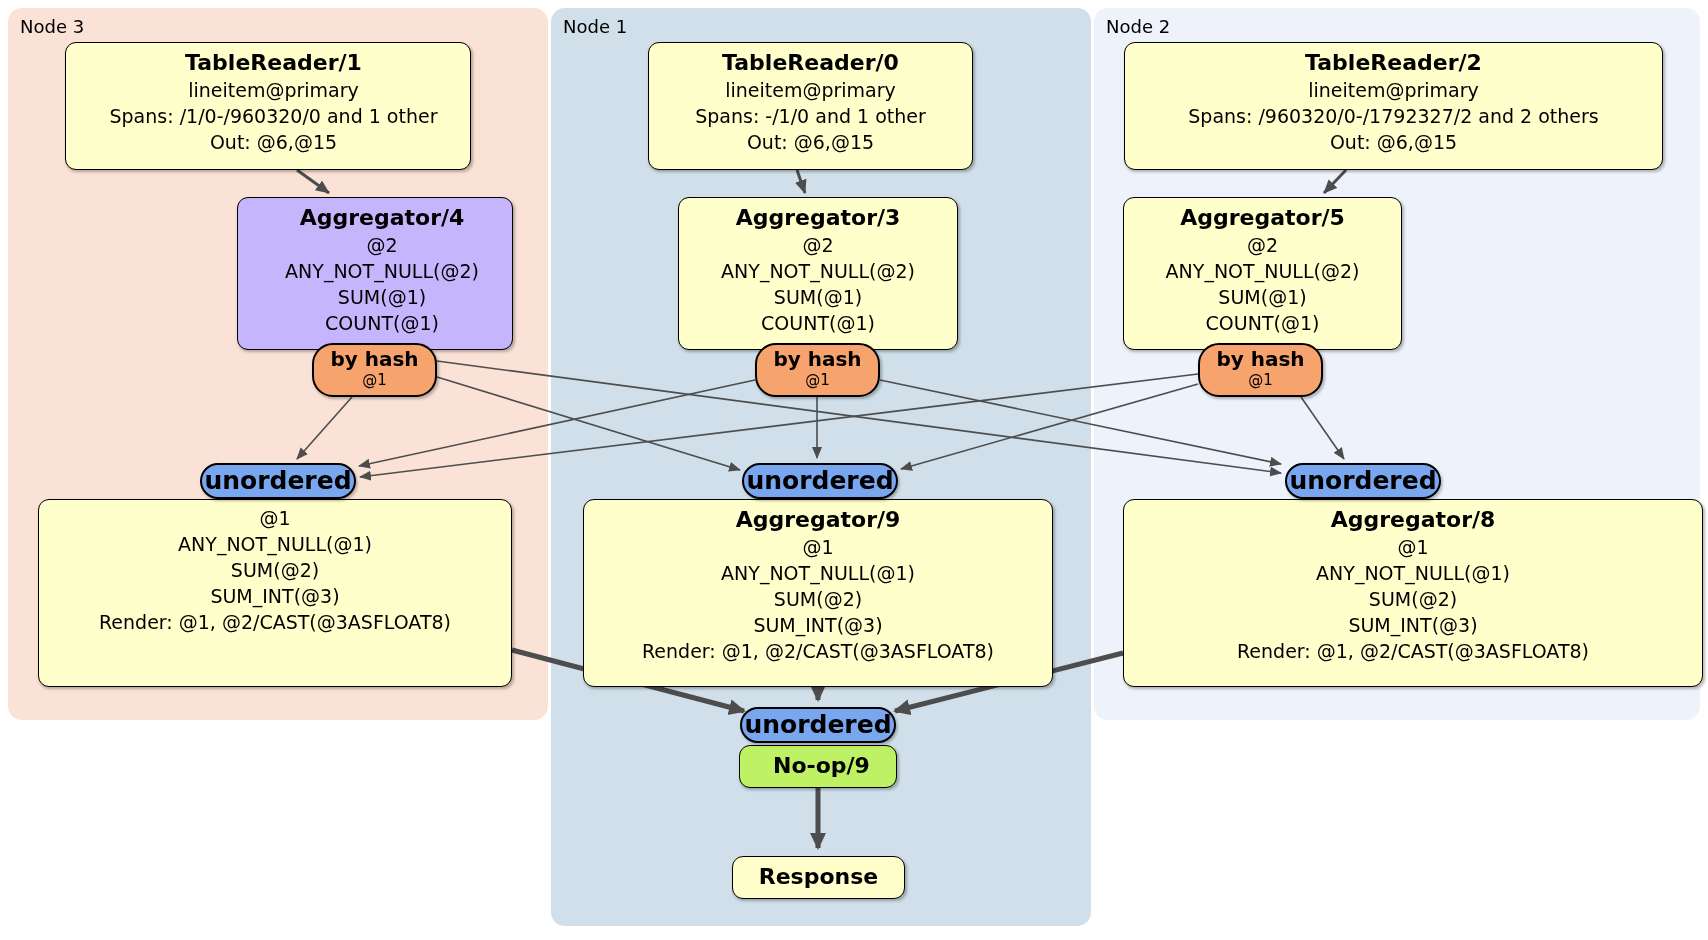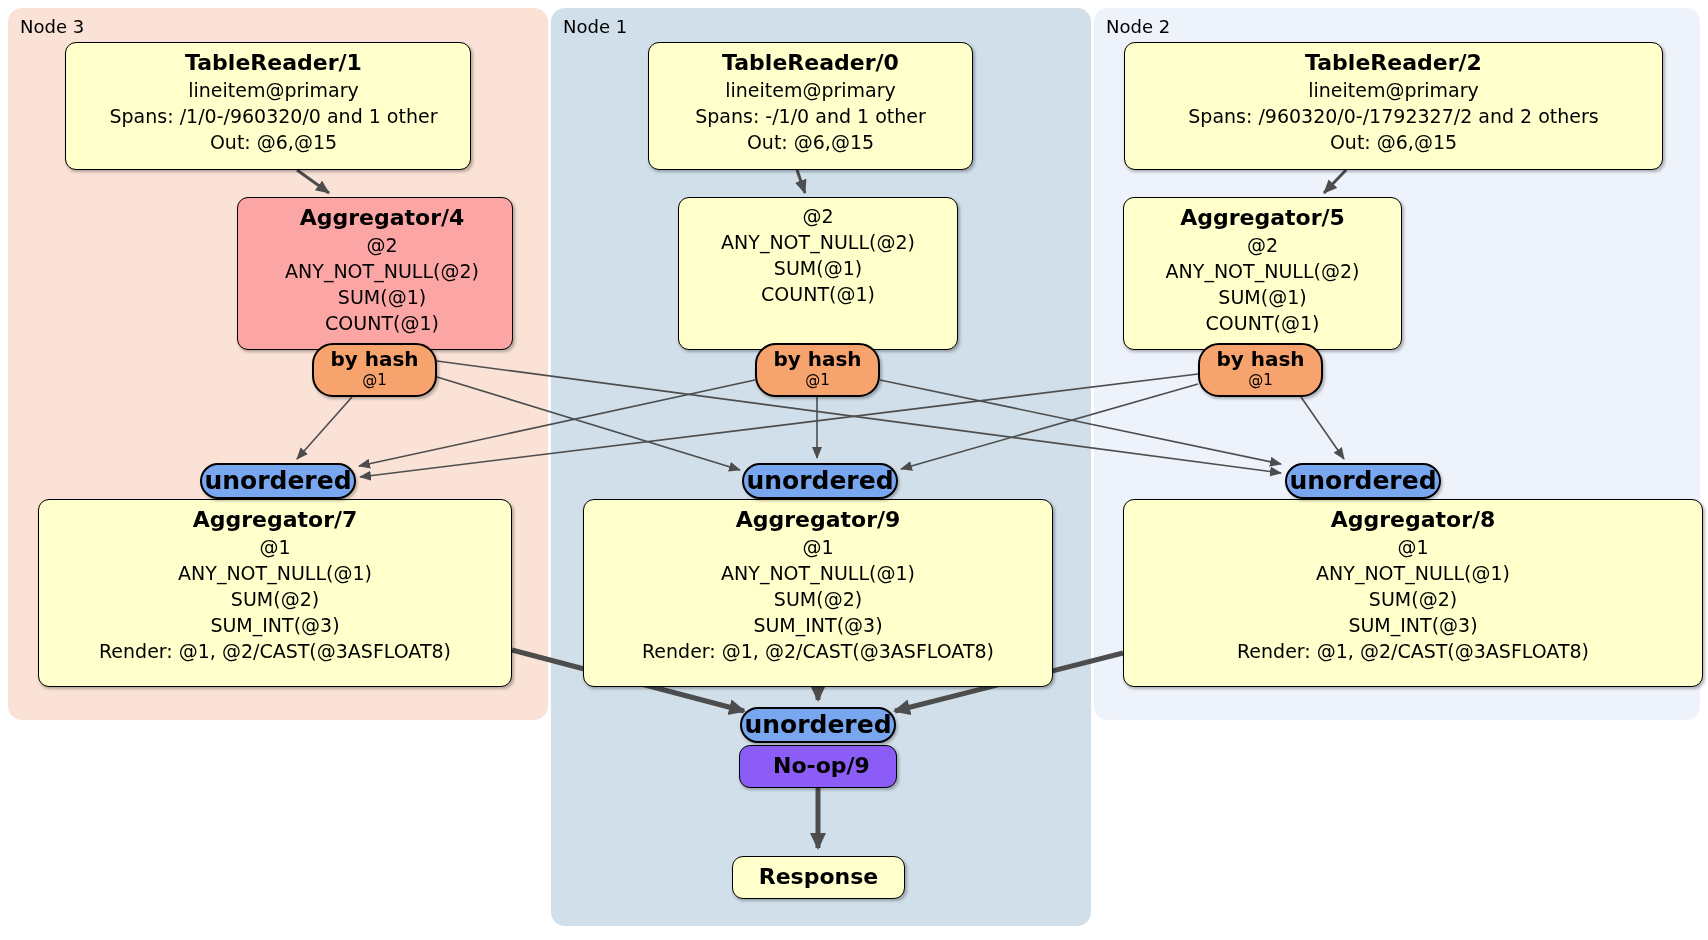--- a/index.html
+++ b/index.html
@@ -114,67 +114,67 @@
   </svg>
 
   <div class="pbox" id="b-tr1" style="background-color: rgb(255, 255, 204); padding-left: 11px;">
     <div class="box-title">TableReader/1</div>
     <div class="box-lines">
         <div>lineitem@primary</div>
         <div>Spans: /1/0-/960320/0 and 1 other</div>
         <div>Out: @6,@15</div>
       </div>
   </div>
-  <div class="pbox" id="b-agg4" style="background-color: #fca5a5; padding-left: 14px;">
+  <div class="pbox" id="b-agg4" style="background-color: #c4b5fd; padding-left: 14px;">
     <div class="box-title">Aggregator/4</div>
     <div class="box-lines">
         <div>@2</div>
         <div>ANY_NOT_NULL(@2)</div>
         <div>SUM(@1)</div>
         <div>COUNT(@1)</div>
       </div>
   </div>
   <div class="pbox" id="b-agg7" style="background-color: rgb(255, 255, 204);">
-    <div class="box-title">Aggregator/7</div>
     <div class="box-lines">
         <div>@1</div>
         <div>ANY_NOT_NULL(@1)</div>
         <div>SUM(@2)</div>
         <div>SUM_INT(@3)</div>
         <div>Render: @1, @2/CAST(@3ASFLOAT8)</div>
       </div>
   </div>
 
   <div class="pbox" id="b-tr0" style="background-color: rgb(255, 255, 204);">
     <div class="box-title">TableReader/0</div>
     <div class="box-lines">
         <div>lineitem@primary</div>
         <div>Spans: -/1/0 and 1 other</div>
         <div>Out: @6,@15</div>
       </div>
   </div>
   <div class="pbox" id="b-agg3" style="background-color: rgb(255, 255, 204);">
+    <div class="box-title">Aggregator/3</div>
     <div class="box-lines">
         <div>@2</div>
         <div>ANY_NOT_NULL(@2)</div>
         <div>SUM(@1)</div>
         <div>COUNT(@1)</div>
       </div>
   </div>
   <div class="pbox" id="b-agg6" style="background-color: rgb(255, 255, 204);">
     <div class="box-title">Aggregator/9</div>
     <div class="box-lines">
         <div>@1</div>
         <div>ANY_NOT_NULL(@1)</div>
         <div>SUM(@2)</div>
         <div>SUM_INT(@3)</div>
         <div>Render: @1, @2/CAST(@3ASFLOAT8)</div>
       </div>
   </div>
-  <div class="pbox" id="b-noop9" style="background-color: #8b5cf6; padding-left: 7px;">
+  <div class="pbox" id="b-noop9" style="background-color: #bef264; padding-left: 7px;">
     <div class="box-title">No-op/9</div>
   </div>
   <div class="pbox" id="b-response" style="background-color: rgb(255, 255, 204);">
     <div class="box-title">Response</div>
   </div>
 
   <div class="pbox" id="b-tr2" style="background-color: rgb(255, 255, 204);">
     <div class="box-title">TableReader/2</div>
     <div class="box-lines">
         <div>lineitem@primary</div>

